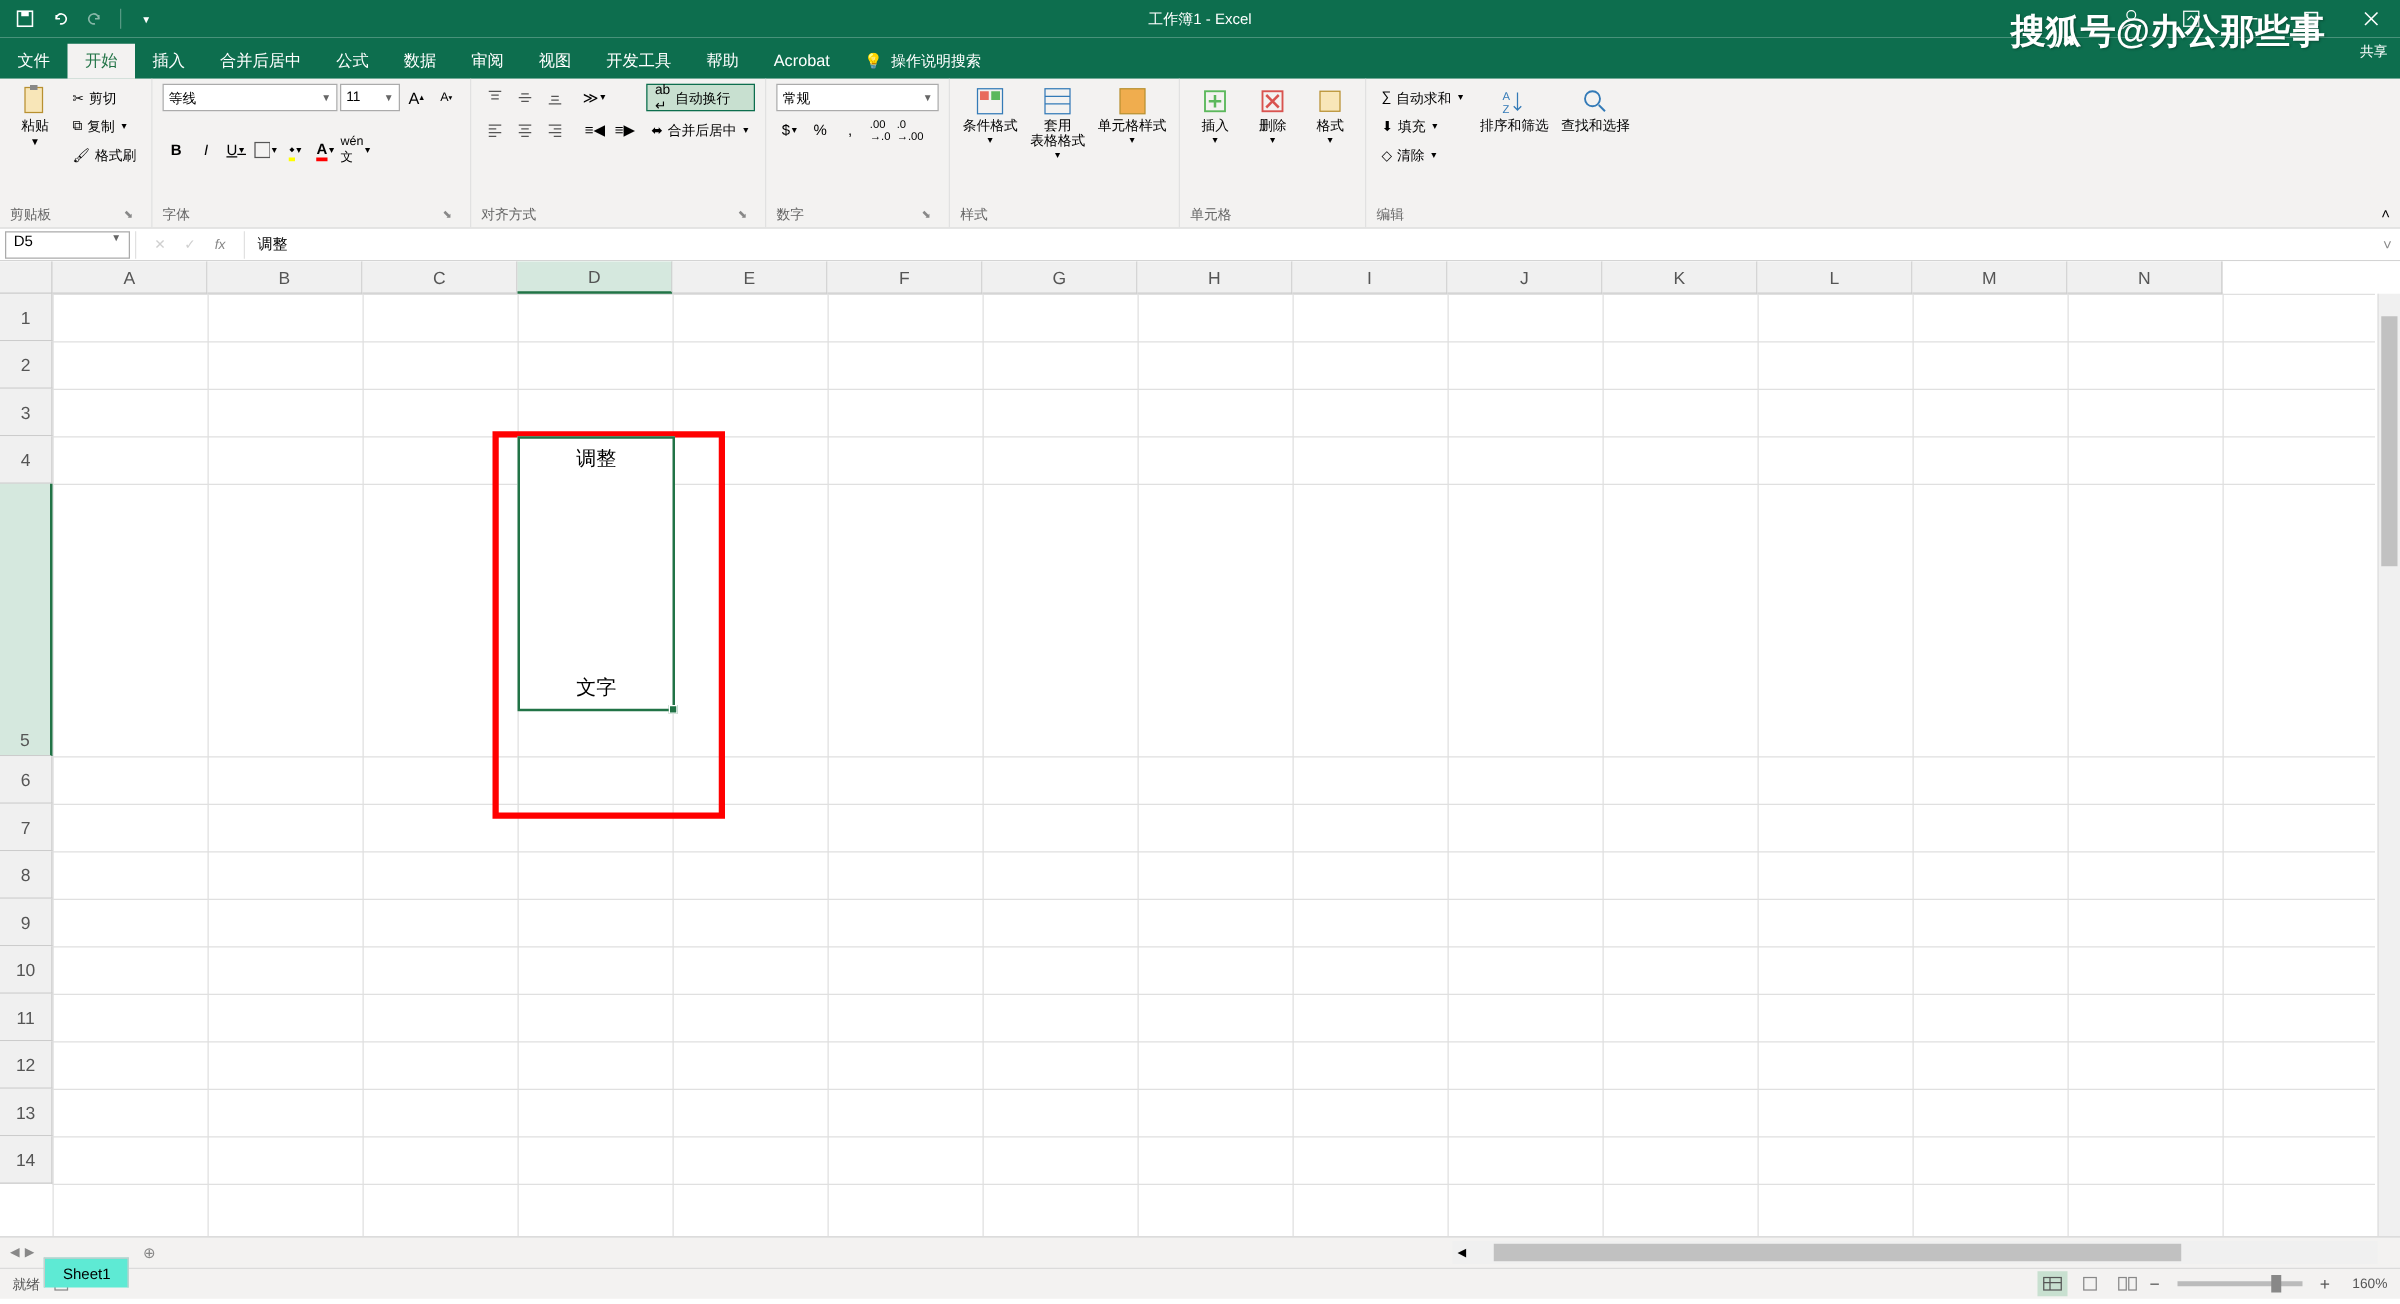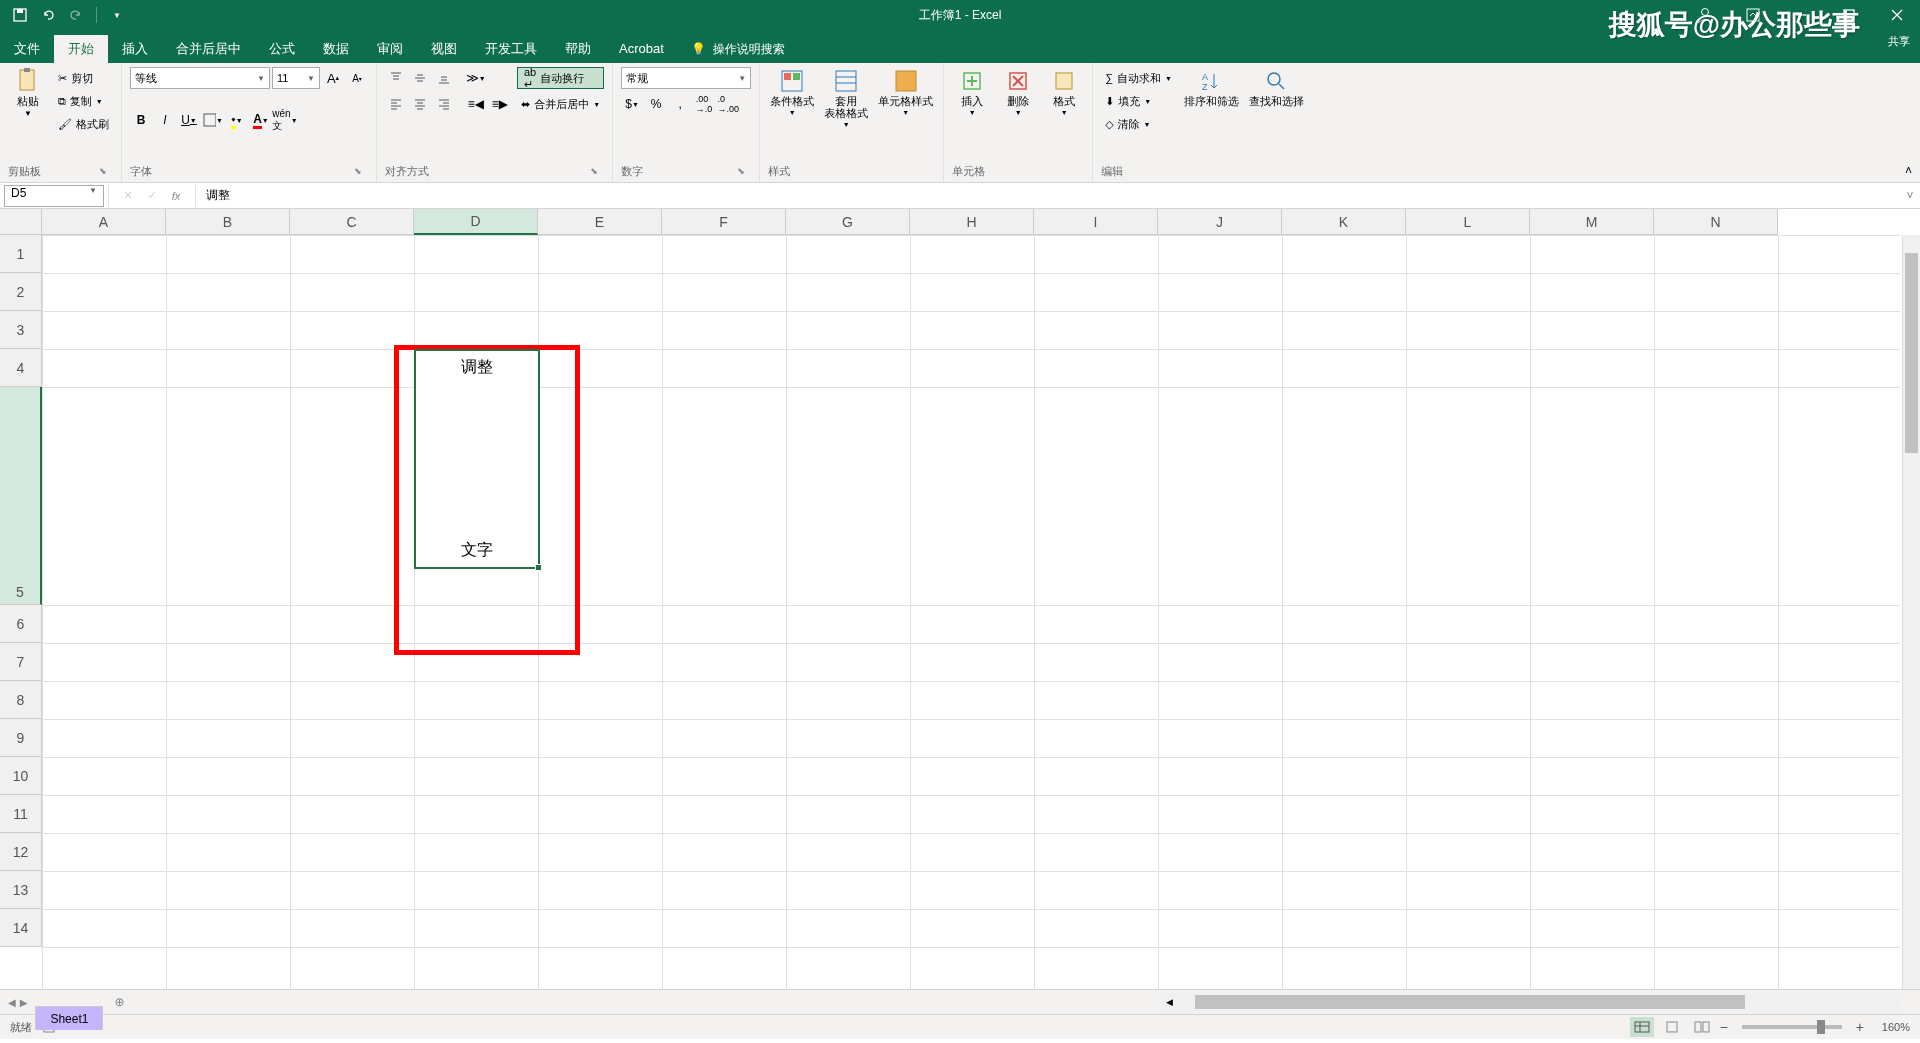--- a/index.html
+++ b/index.html
@@ -51,21 +51,21 @@
 .gl-h{position:absolute;left:0;right:0;height:1px;background:#e0e0e0;}
 .sel-cell{position:absolute;border:2px solid #217346;background:#fff;z-index:4;}
 .sel-cell .cell-text{padding:4px 6px;font-size:16px;text-align:center;}
 .fill-handle{position:absolute;right:-4px;bottom:-4px;width:7px;height:7px;background:#217346;border:1px solid #fff;}
 .red-box{position:absolute;border:5px solid #ff0000;z-index:3;pointer-events:none;}
 .vscroll{position:absolute;right:0;top:26px;width:18px;bottom:0;background:#f0f0f0;border-left:1px solid #ddd;}
 .vscroll .thumb{position:absolute;top:18px;left:2px;right:2px;height:200px;background:#c1c1c1;}
 .sheet-tabs{height:25px;background:#f3f2f1;border-top:1px solid #d4d4d4;display:flex;align-items:center;position:relative;}
 .st-nav{display:flex;padding:0 8px;gap:4px;}
 .st-nav span{color:#888;cursor:pointer;font-size:10px;}
-.sheet-tab{padding:0 14px;height:24px;line-height:24px;background:#c4b5fd;border:1px solid #ccc;border-bottom:none;font-size:12px;cursor:pointer;margin-top:32px;}
+.sheet-tab{padding:0 14px;height:24px;line-height:24px;background:#5eead4;border:1px solid #ccc;border-bottom:none;font-size:12px;cursor:pointer;margin-top:32px;}
 .add-sheet{width:24px;height:24px;display:flex;align-items:center;justify-content:center;color:#888;cursor:pointer;margin-left:4px;}
 .hscroll-area{position:absolute;right:18px;width:740px;height:18px;bottom:3px;background:#f0f0f0;display:flex;align-items:center;}
 .hscroll-area .thumb{height:14px;background:#c1c1c1;margin-left:18px;width:550px;}
 .statusbar{height:25px;background:#f3f2f1;border-top:1px solid #d4d4d4;display:flex;align-items:center;padding:0 10px;font-size:11px;color:#555;}
 .statusbar .sb-left{display:flex;gap:10px;align-items:center;}
 .statusbar .sb-right{margin-left:auto;display:flex;align-items:center;gap:6px;}
 .view-btn{width:24px;height:20px;display:flex;align-items:center;justify-content:center;cursor:pointer;}
 .view-btn.active{background:#c8e0d0;}
 .zoom-slider{width:100px;height:4px;background:#bbb;position:relative;margin:0 8px;}
 .zoom-slider .zknob{position:absolute;width:8px;height:14px;background:#888;top:-5px;left:75%;}

